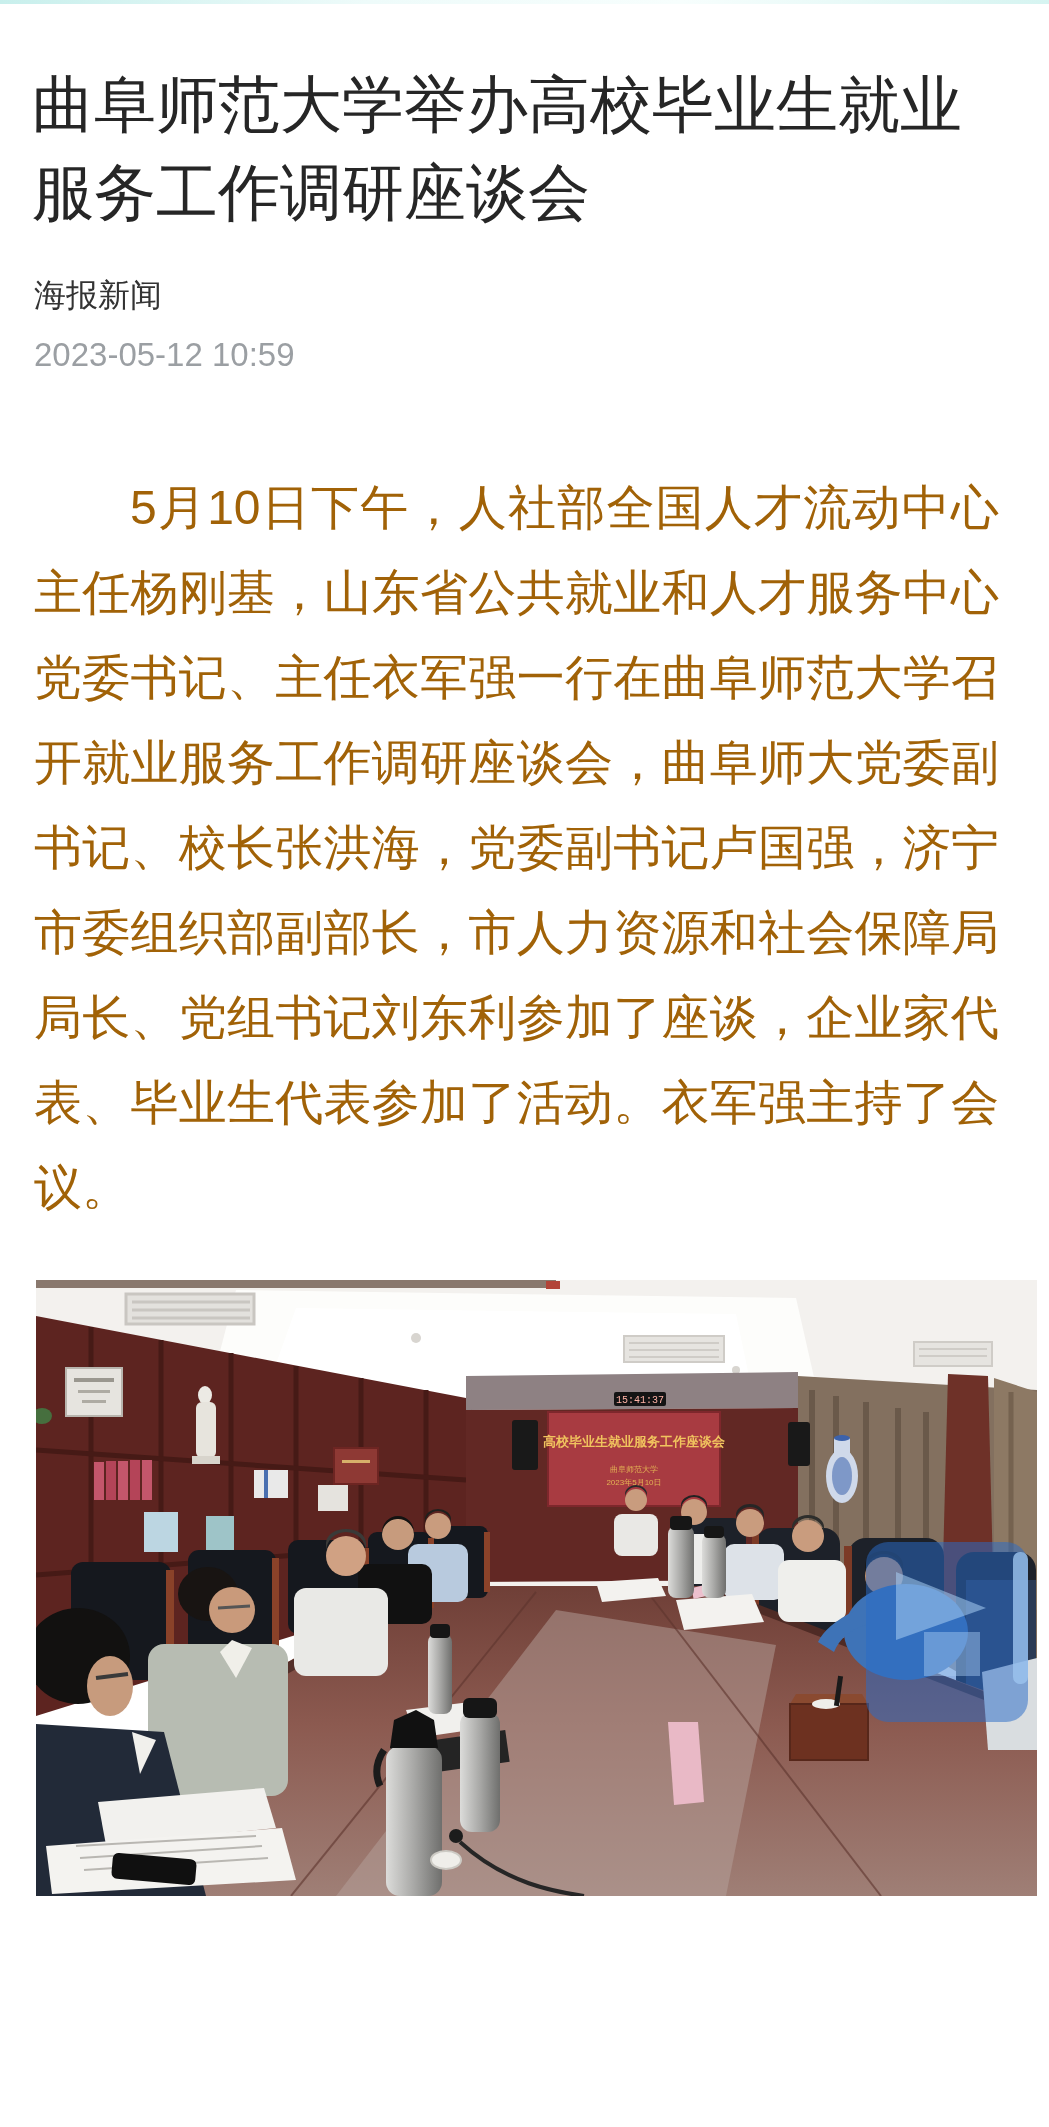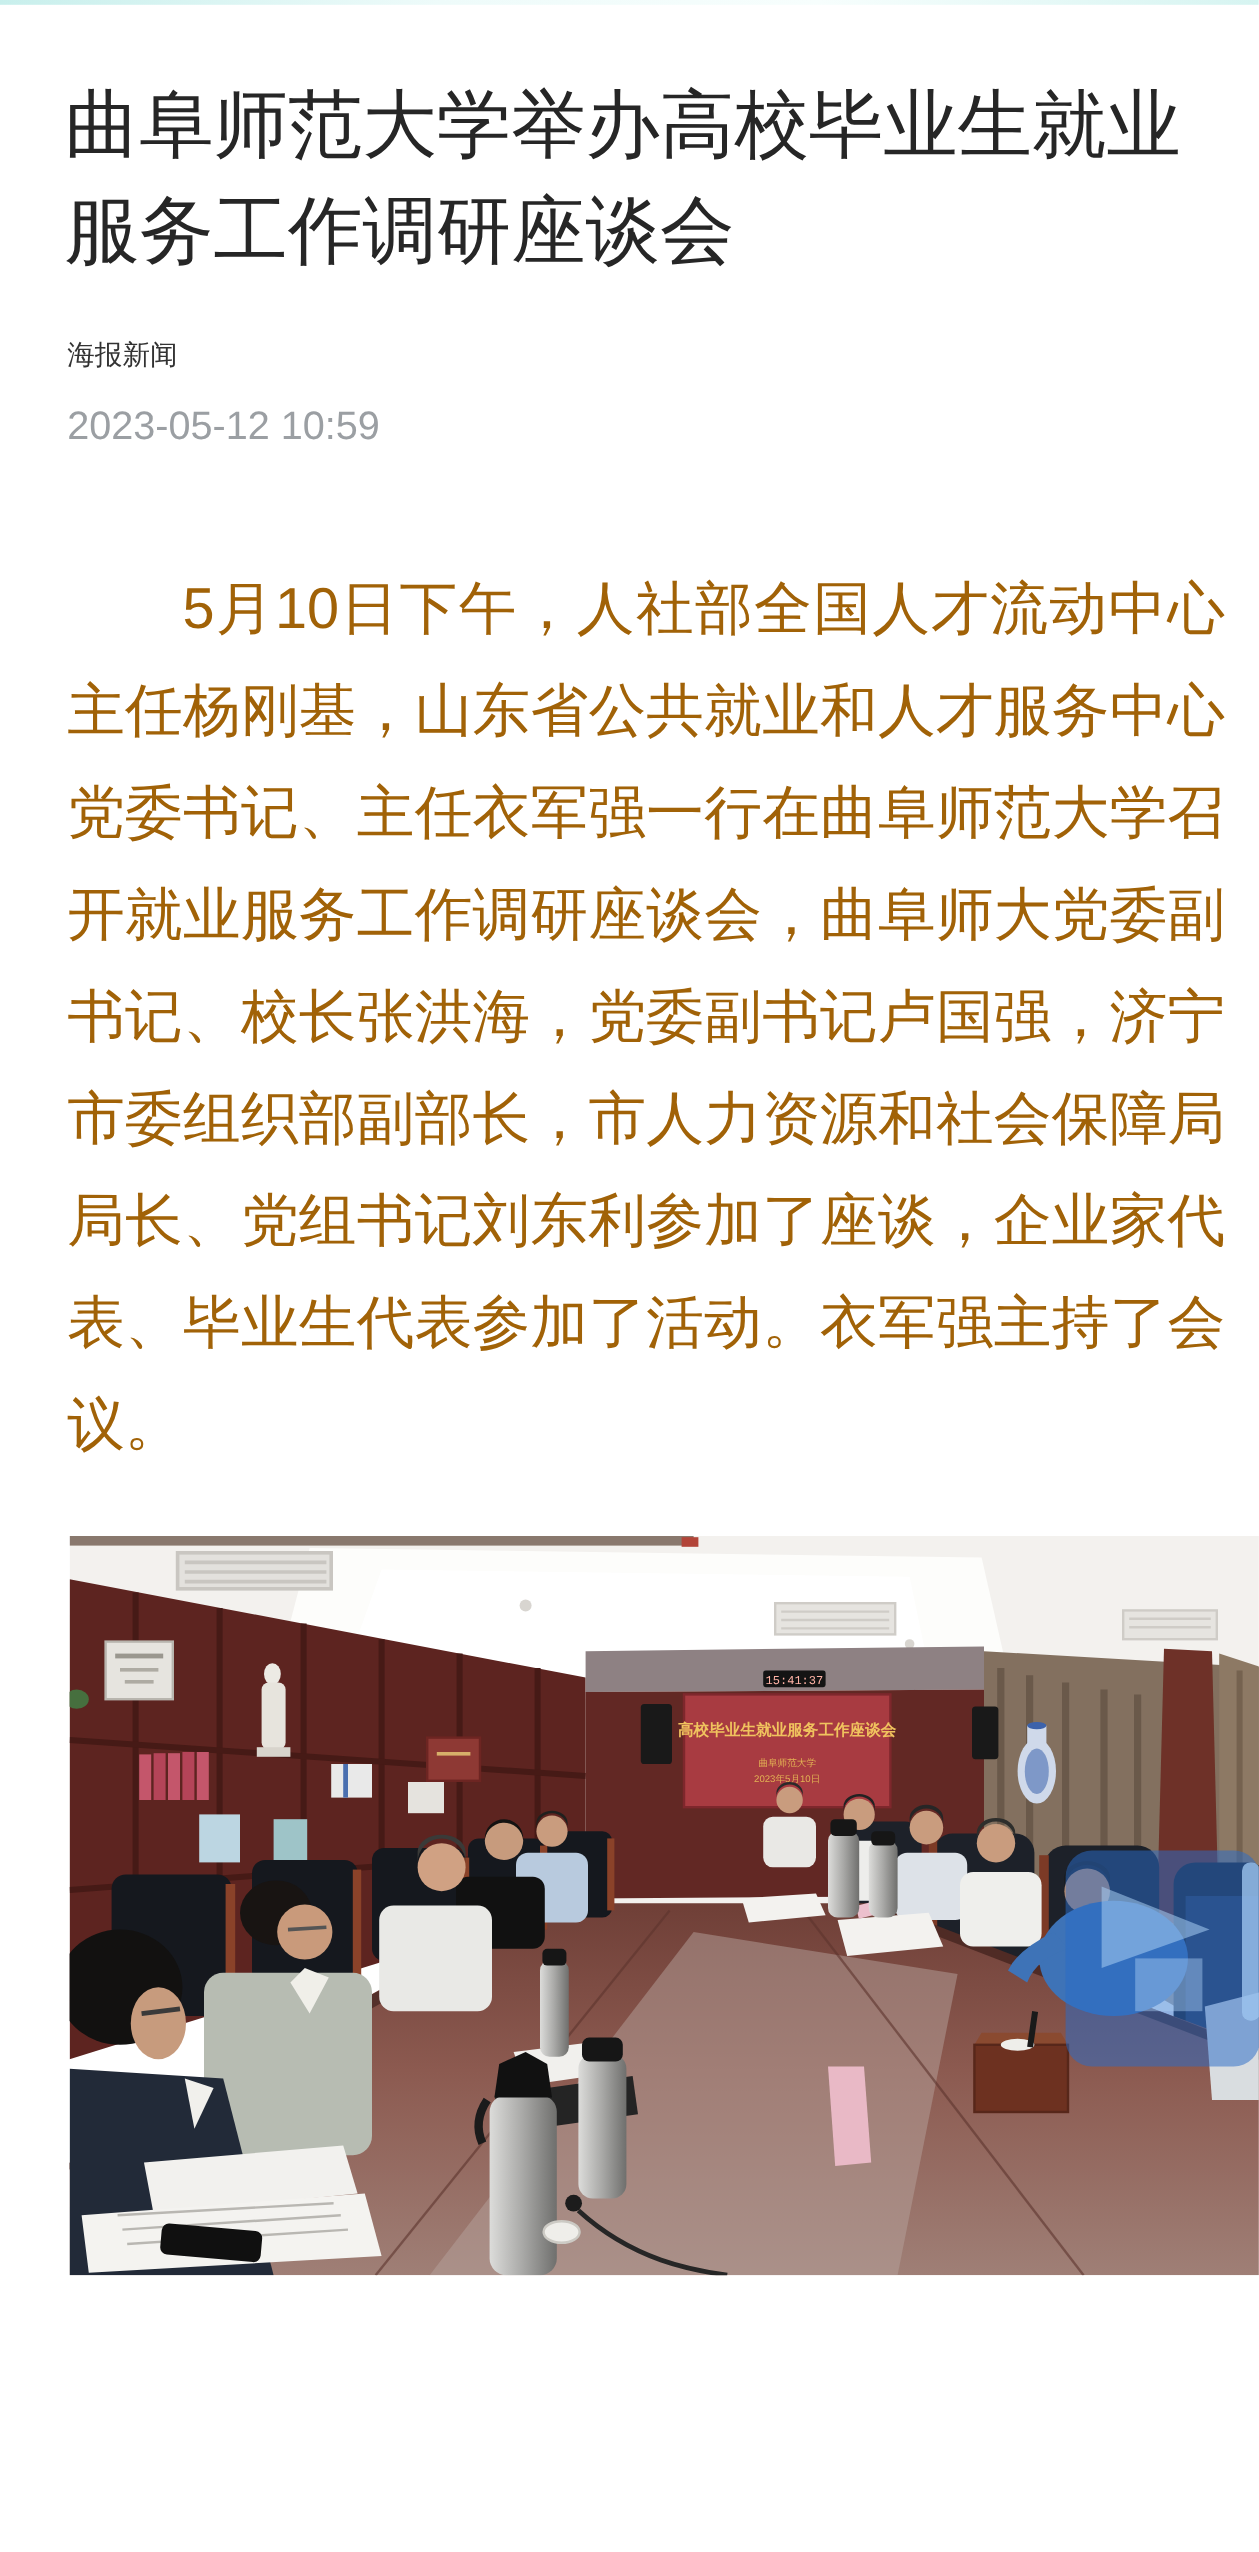--- a/index.html
+++ b/index.html
@@ -5,29 +5,29 @@
   html,body{margin:0;padding:0;background:#ffffff;}
   body{
     width:1049px;min-height:2127px;
     font-family:"Liberation Sans","DejaVu Sans",sans-serif;
     color:#333;overflow-x:hidden;
   }
   .topbar{
     height:4px;width:100%;
     background:linear-gradient(90deg,#c8efec 0%,#eefbfa 35%,#f7fefd 65%,#d6f4f1 100%);
   }
-  .article{padding-left:56px;}
+  .article{padding-left:34px;}
   .title{
     margin:57px 20px 0 -2px;
     width:968px;
     font-size:62px;line-height:88px;font-weight:500;
     color:#262626;letter-spacing:0px;
   }
   .source{
-    margin-top:38px;font-size:23px;line-height:40px;color:#333333;
+    margin-top:38px;font-size:32px;line-height:40px;color:#333333;
   }
   .date{
     margin-top:20px;font-size:33px;line-height:40px;color:#9b9fa3;
   }
   .byline{
     margin-top:125px;width:965px;
     font-size:46px;line-height:60px;font-weight:bold;color:#1f1f1f;
     text-indent:2em;
   }
   .body-text{

